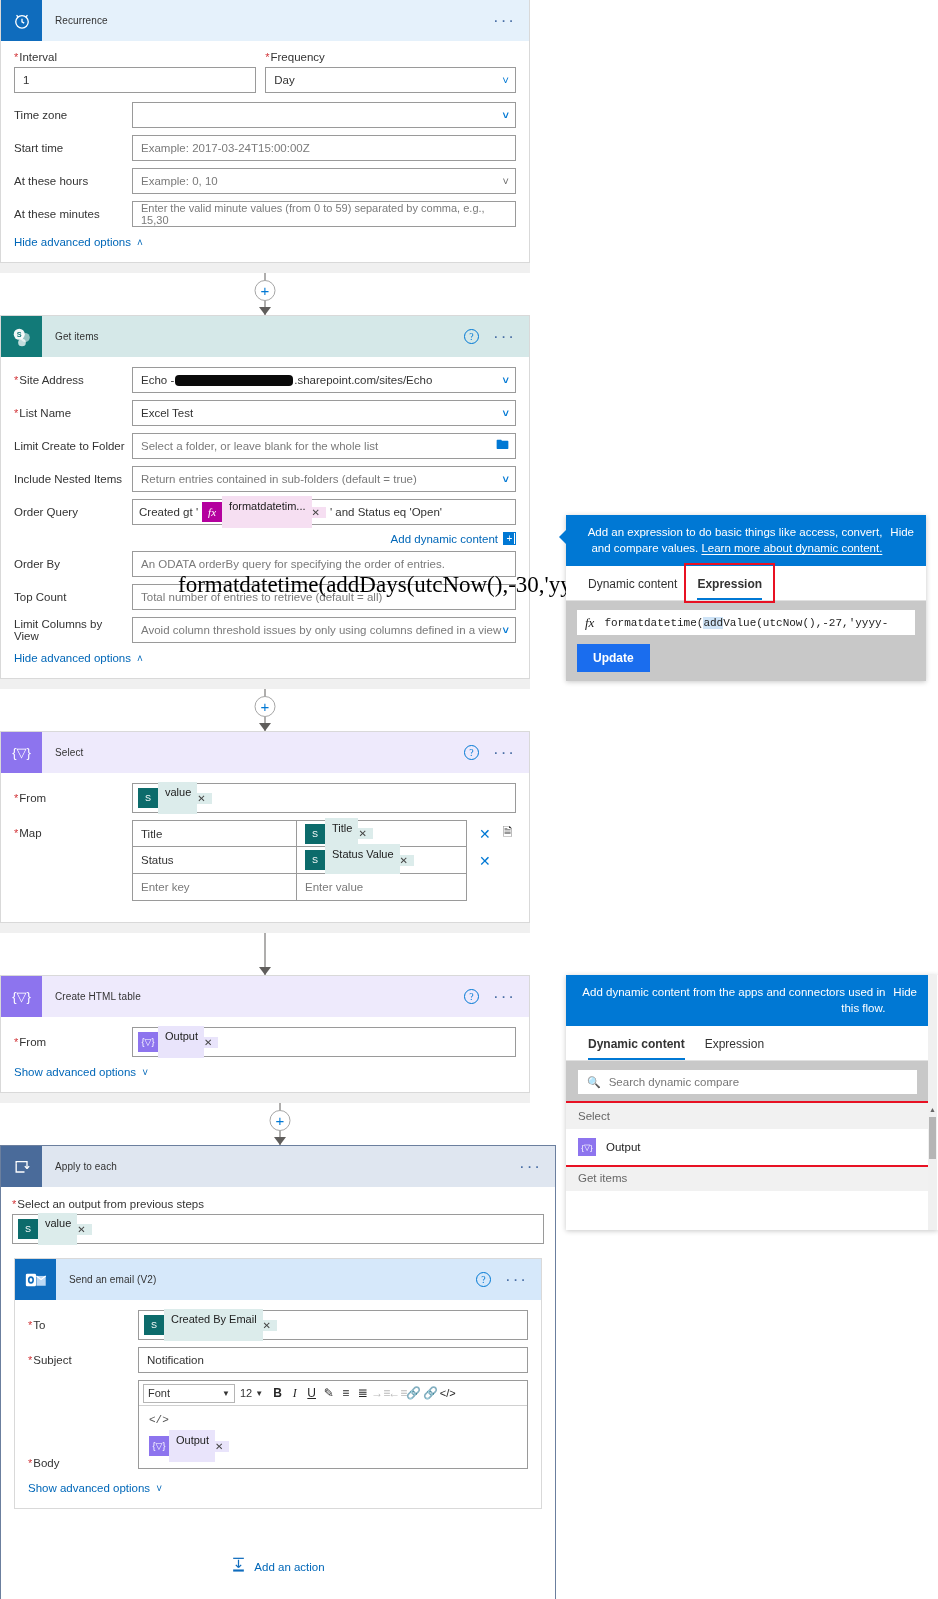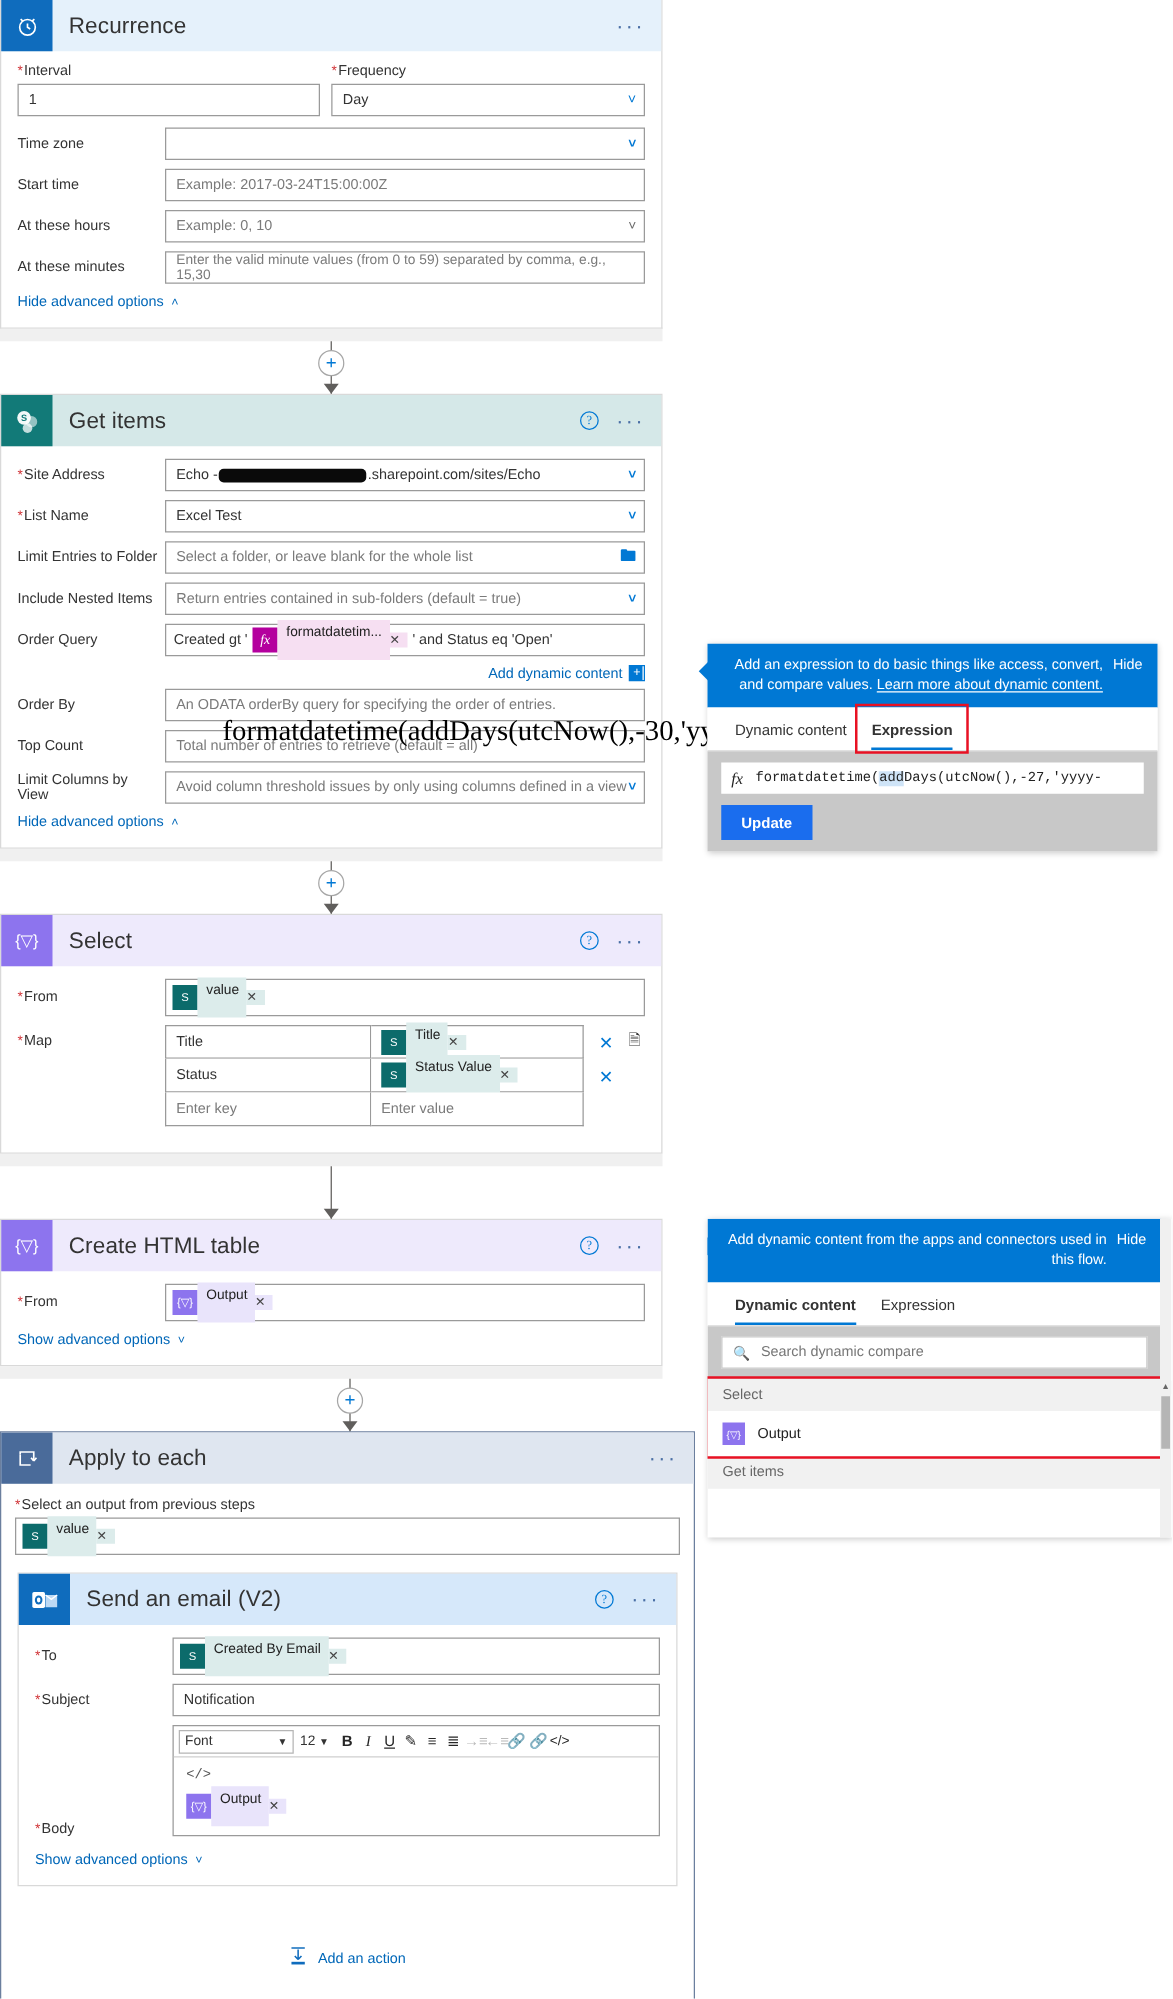--- a/index.html
+++ b/index.html
@@ -32,21 +32,21 @@
     display: flex; align-items: center;
     height: 41px;
     position: relative;
   }
   .card-head .icon-box {
     width: 41px; height: 41px;
     flex: 0 0 41px;
     display: flex; align-items: center; justify-content: center;
   }
   .card-head .title {
-    font-size: 18px; color: #333;
+    font-size: 10px; color: #333;
     margin-left: 13px;
     letter-spacing: .1px;
   }
   .card-head .head-actions {
     margin-left: auto; display: flex; align-items: center;
     gap: 14px; padding-right: 13px;
   }
   .help-icon {
     width: 15px; height: 15px; border-radius: 50%;
     border: 1px solid #0078d4; color: #0078d4;
@@ -430,21 +430,21 @@
 
         <div class="row">
           <div class="lbl"><span class="req">*</span><span>List Name</span></div>
           <div class="fld">
             <span>Excel Test</span>
             <span class="chev">˅</span>
           </div>
         </div>
 
         <div class="row">
-          <div class="lbl">Limit Entries to Folder</div>
+          <div class="lbl">Limit Create to Folder</div>
           <div class="fld ph">
             <span>Select a folder, or leave blank for the whole list</span>
             <span class="folder-ico">🖿</span>
           </div>
         </div>
 
         <div class="row">
           <div class="lbl">Include Nested Items</div>
           <div class="fld ph">
             <span>Return entries contained in sub-folders (default = true)</span>
@@ -744,21 +744,21 @@
       </div>
       <div class="bn-hide">Hide</div>
     </div>
     <div class="tabs">
       <div class="tab">Dynamic content</div>
       <div class="tab active boxed">Expression</div>
     </div>
     <div class="panel-grayband">
       <div class="expr-input">
         <span class="fx">fx</span>
-        <span class="expr-text"><span>formatdatetime(</span><span class="hl">add</span><span>Days(utcNow(),-27,'yyyy-</span></span>
+        <span class="expr-text"><span>formatdatetime(</span><span class="hl">add</span><span>Value(utcNow(),-27,'yyyy-</span></span>
       </div>
       <div class="btn-update">Update</div>
     </div>
   </div>
 
   <div class="panel panel-shadow" style="left:566px; top:975px; width:372px; height:255px; overflow:hidden;">
     <div class="panel-callout"></div>
     <div style="position:absolute;left:0;top:0;width:363px;">
       <div class="panel-banner">
         <div class="bn-text">Add dynamic content from the apps and connectors used in this flow.</div>

